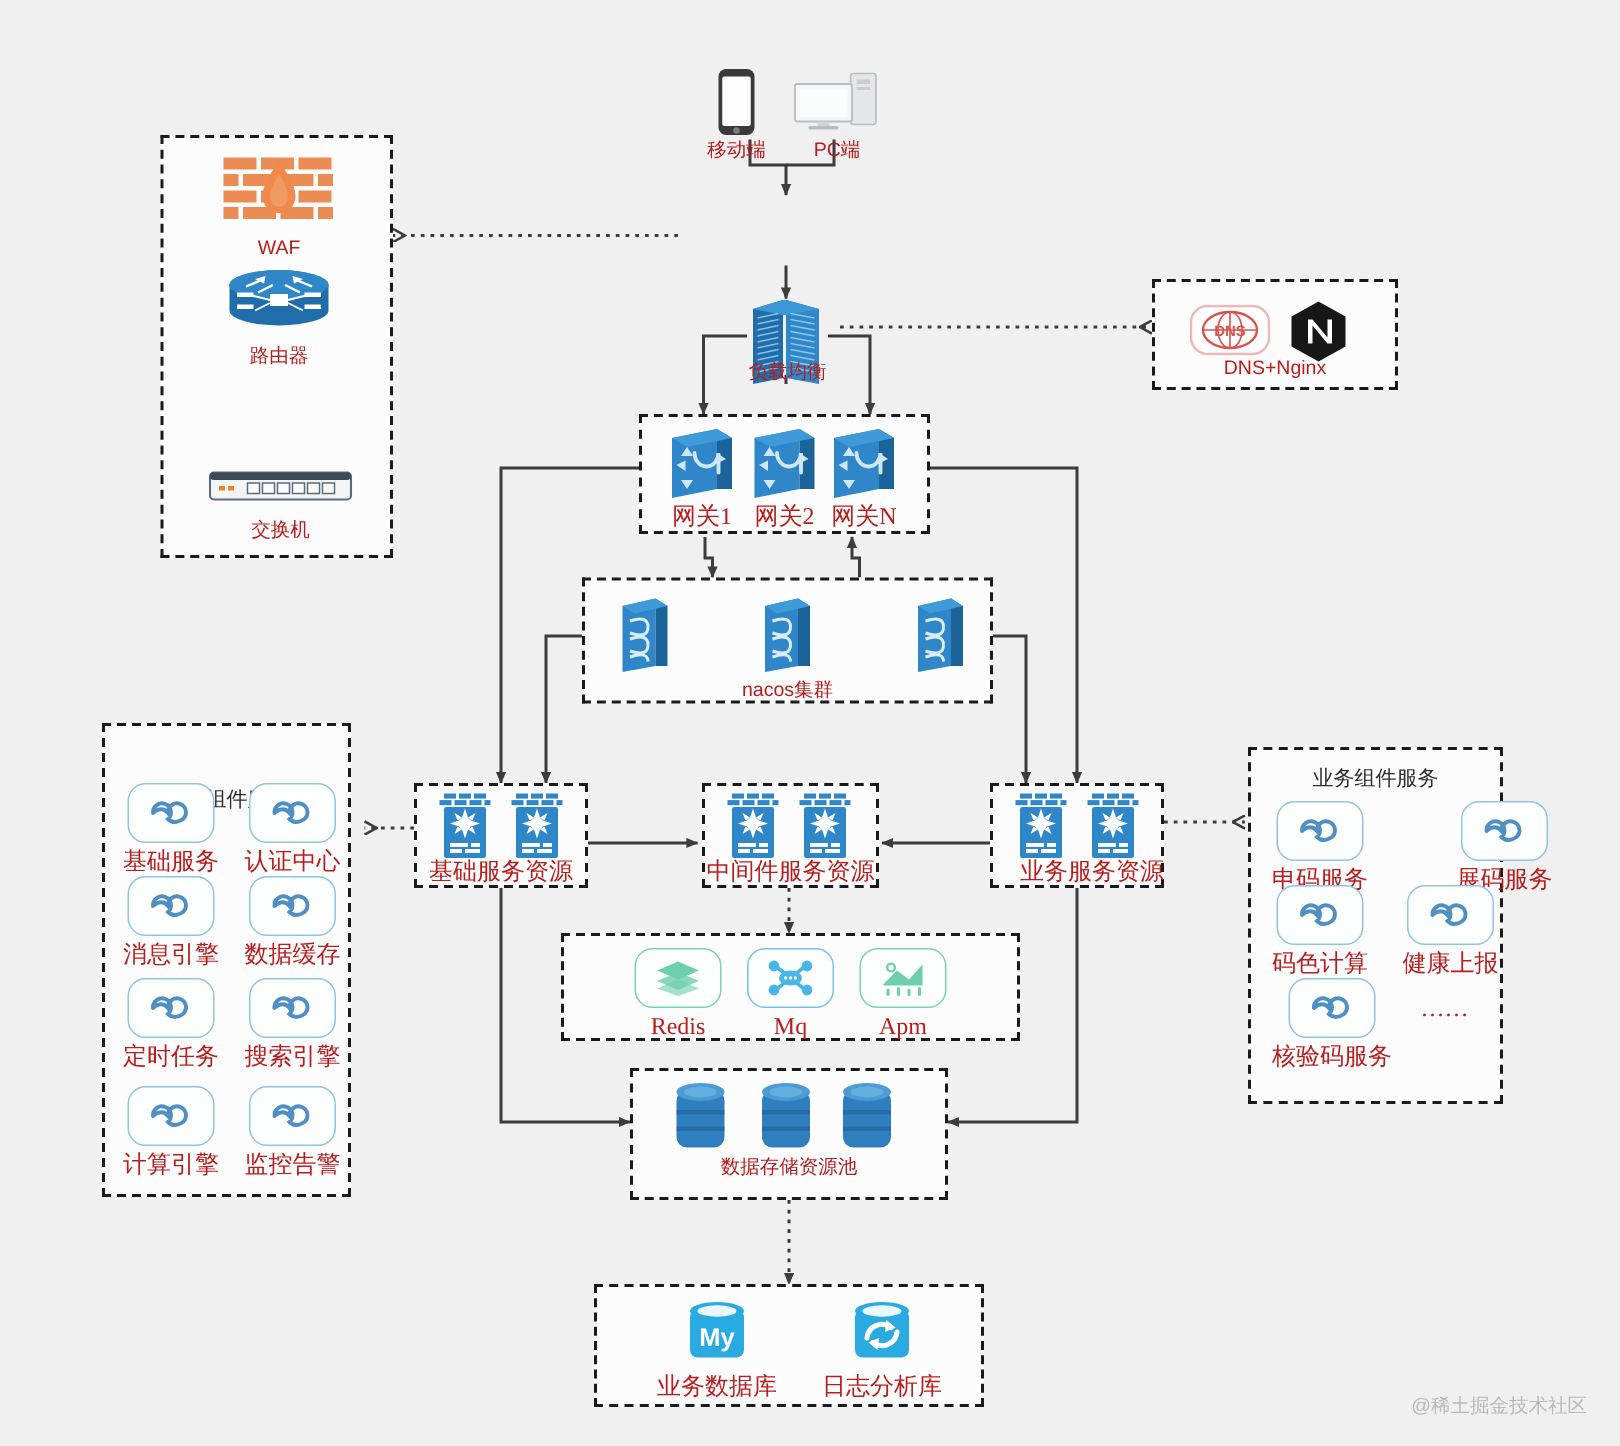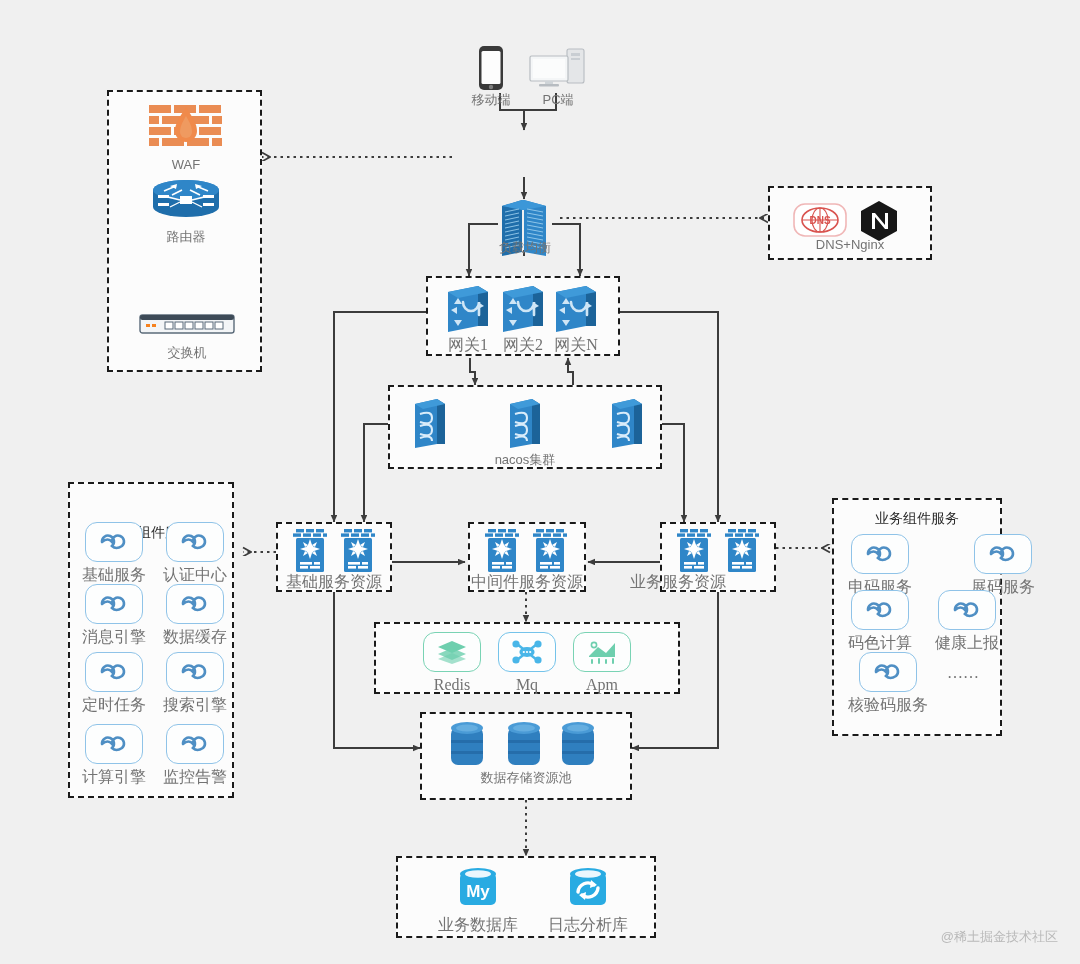--- a/index.html
+++ b/index.html
@@ -13,21 +13,21 @@
     position:relative;
   }
   #stage{position:absolute;left:0;top:0;width:1080px;height:964px;}
   svg#wires{position:absolute;left:0;top:0;width:1080px;height:964px;pointer-events:none;}
   .node{position:absolute;box-sizing:border-box;}
   .dashbox{
     position:absolute;box-sizing:border-box;
     border:2px dashed #1a1a1a;background:#fcfcfc;
   }
   .cap{
-    text-align:center;font-size:13px;line-height:15px;color:#737373;
+    text-align:center;font-size:13px;line-height:15px;color:#b91c1c;
     white-space:nowrap;
   }
   .cap.sm{font-size:16px;font-family:Liberation Serif, serif;}
   .icowrap{display:flex;flex-direction:column;align-items:center;}
   .gray-pill{
     position:absolute;box-sizing:border-box;
     background:#dcdcdc;border-radius:9px;
     display:flex;align-items:center;justify-content:center;
     font-size:14px;color:#333;
   }
@@ -640,21 +640,21 @@
           <polygon points="25,28 20,25 23,23"></polygon>
         <polygon points="25,14 20,17 23,19"></polygon>
           <polygon points="11,28 16,25 13,23"></polygon>
         <rect x="8" y="34" width="12" height="2.6"></rect>
           <rect x="8" y="38" width="8" height="2.6"></rect>
         <rect x="22" y="34" width="6" height="2.6"></rect>
           <rect x="18" y="38" width="10" height="2.6"></rect>
       </g>
     </svg>
   </div>
-  <div class="cap sm" style="position:absolute;left:620px;top:574px;width:116px;">业务服务资源</div>
+  <div class="cap sm" style="position:absolute;left:660px;top:574px;width:116px;text-align:right;">业务服务资源</div>
 
   <div class="dashbox" style="left:374px;top:622px;width:306px;height:72px;"></div>
   <div class="cell" style="left:423px;top:632px;">
     <div class="tile mint">
       <svg width="32" height="26" viewBox="0 0 32 26">
         <g fill="#6ecfae">
           <polygon points="16,2 30,8 16,14 2,8"></polygon>
           <polygon points="16,9 30,15 16,21 2,15" opacity="0.82"></polygon>
           <polygon points="16,14 30,20 16,25 2,20" opacity="0.62"></polygon>
         </g>

